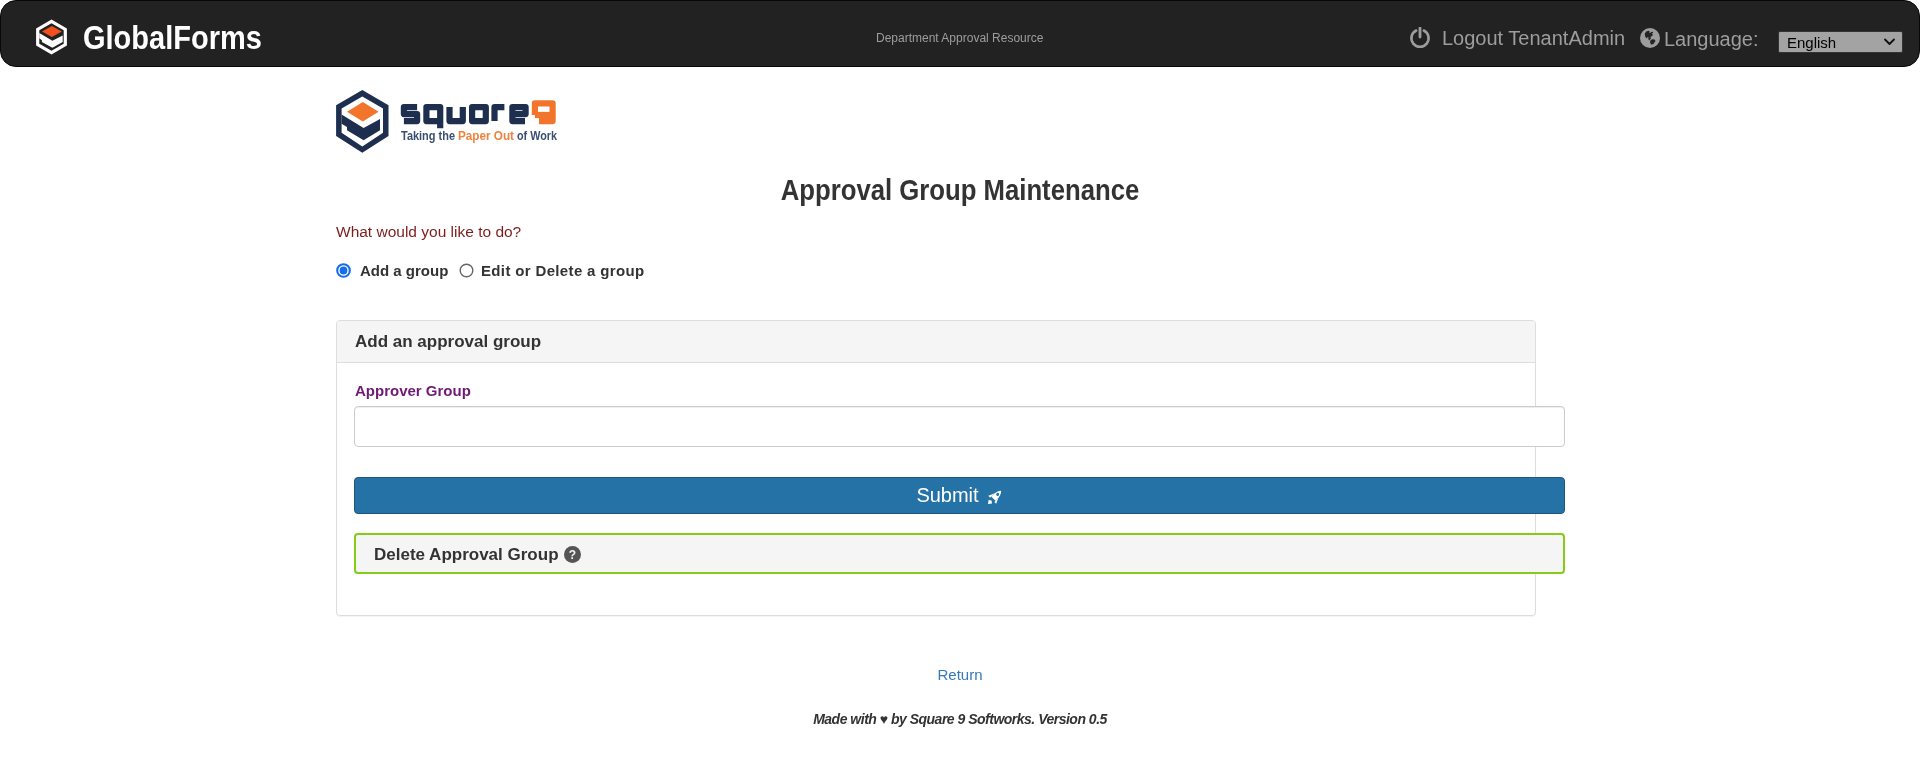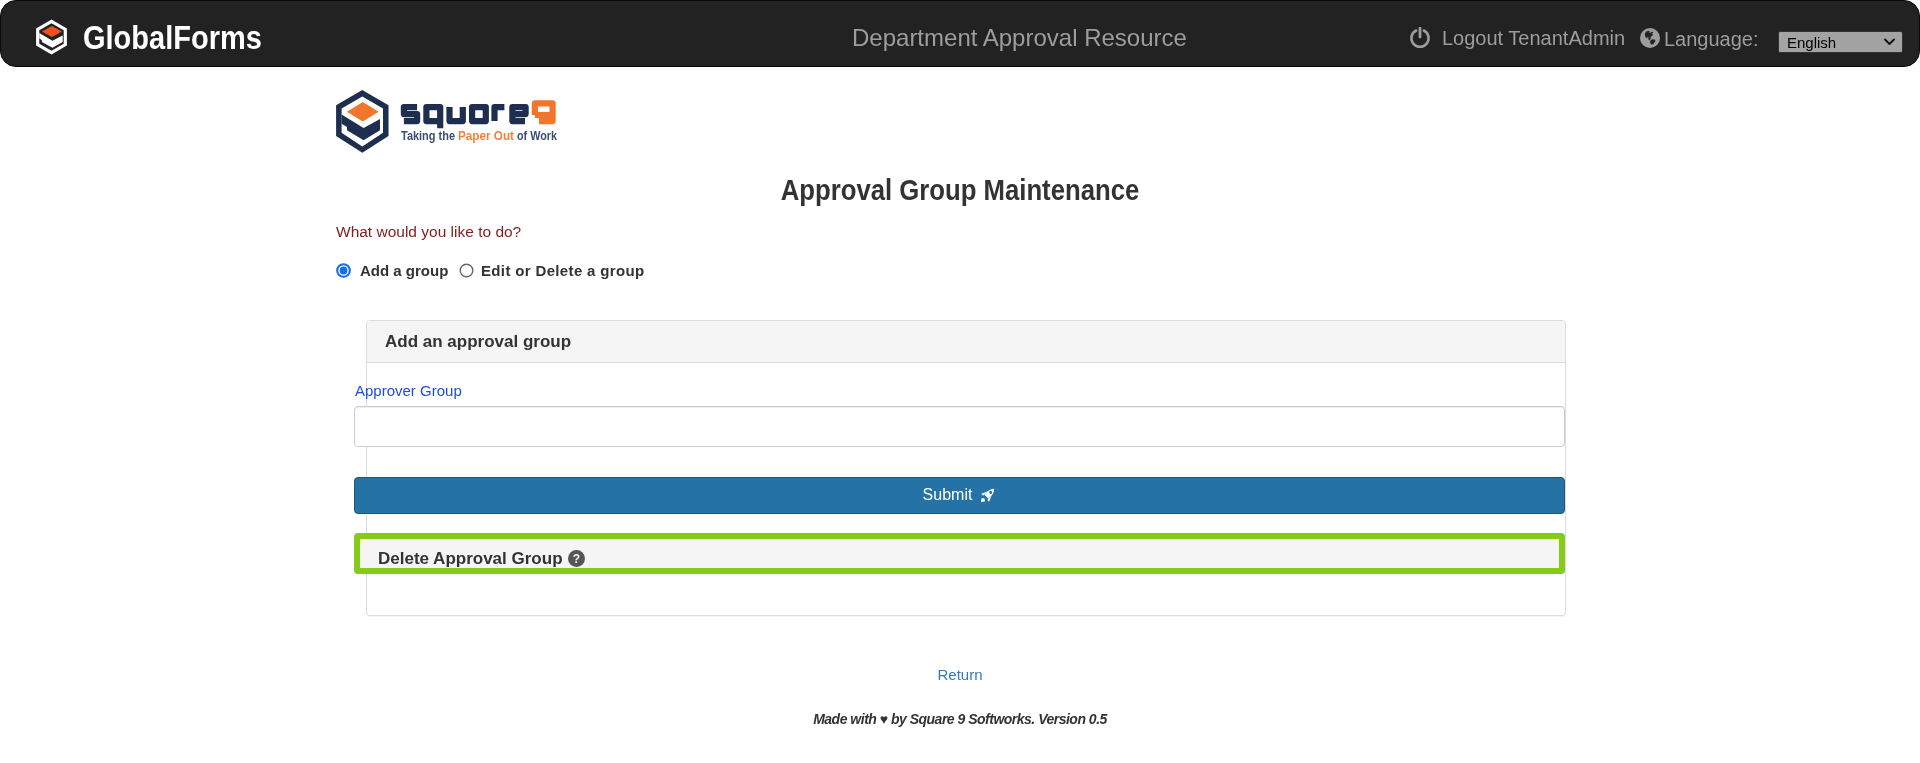--- a/index.html
+++ b/index.html
@@ -5,48 +5,48 @@
 * { margin:0; padding:0; box-sizing:border-box; }
 html,body { width:1920px; height:763px; background:#fff; font-family:"Liberation Sans",sans-serif; overflow:hidden; }
 #page { position:relative; width:1920px; height:763px; }
 .abs { position:absolute; }
 
 
 #navbar { position:absolute; left:0; top:0; width:1920px; height:67px;
   background:#222; border:1px solid #080808; border-radius:16px; }
 #brandtext { position:absolute; left:82px; top:17.5px; color:#fff; font-size:34px; font-weight:bold;
   line-height:36px; white-space:pre; transform:scaleX(0.853); transform-origin:left top; letter-spacing:0px;}
-#navtitle { position:absolute; left:851px; top:25px; color:#9d9d9d; font-size:24px; line-height:24px; white-space:pre; }
+#navtitle { position:absolute; left:875px; top:25px; color:#9d9d9d; font-size:12px; line-height:24px; white-space:pre; }
 #logouttext { position:absolute; left:1441px; top:25px; color:#9d9d9d; font-size:20px; line-height:24px; white-space:pre; }
 #langtext { position:absolute; left:1663px; top:26px; color:#9d9d9d; font-size:20px; line-height:24px; white-space:pre; }
 #select { position:absolute; left:1777px; top:30px; width:125px; height:22px; background:#a3a3a3;
   border:1px solid #333; border-radius:2px; }
 #select .stext { position:absolute; left:8px; top:2px; font-size:15px; color:#000; line-height:18px; }
 #select svg { position:absolute; right:7px; top:6px; }
 
 
 #h2 { position:absolute; left:50%; top:173px; font-size:30px; font-weight:bold; color:#333;
   white-space:pre; transform:translateX(-50%) scaleX(0.857); line-height:34px;}
 #q { position:absolute; left:336px; top:223px; font-size:15.5px; color:#7f1d1d; line-height:18px; }
 .radlab { position:absolute; top:261px; font-size:15px; font-weight:bold; color:#333; line-height:19px; white-space:pre;}
 
 
 #panel { position:absolute; left:336px; top:320px; width:1200px; height:296px;
-  background:#fff; border:1px solid #ddd; border-radius:4px; box-shadow:0 1px 1px rgba(0,0,0,.05);margin-left:30px; }
+  background:#fff; border:1px solid #ddd; border-radius:4px; box-shadow:0 1px 1px rgba(0,0,0,.05); }
 #panelhead { position:absolute; left:0; top:0; width:100%; height:42px; background:#f5f5f5;
   border-bottom:1px solid #ddd; border-radius:3px 3px 0 0; }
 #panelhead span { position:absolute; left:18px; top:10px; font-size:17px; font-weight:bold; color:#333; line-height:21px; }
-#aglabel { position:absolute; left:355px; top:382px; font-size:15px; font-weight:normal; color:#1d4ed8; line-height:18px; }
+#aglabel { position:absolute; left:355px; top:382px; font-size:15px; font-weight:bold; color:#701a75; line-height:18px; }
 #input { position:absolute; left:354px; top:406px; width:1211px; height:41px; background:#fff;
   border:1px solid #ccc; border-radius:4px; box-shadow:inset 0 1px 1px rgba(0,0,0,.075); }
 #submit { position:absolute; left:354px; top:477px; width:1211px; height:37px; background:#2572a6;
-  border:1px solid #1f567e; border-radius:4px; line-height:35px; color:#fff; font-size:16px; text-align:center; line-height:34px; }
+  border:1px solid #1f567e; border-radius:4px; line-height:35px; color:#fff; font-size:20px; text-align:center; line-height:34px; }
 #submit svg { vertical-align:-3px; margin-left:8px; }
 #delhead { position:absolute; left:354px; top:533px; width:1211px; height:41px; background:#f5f5f5;
-  border:6px solid #84cc16; border-radius:4px; }
+  border:2px solid #84cc16; border-radius:4px; }
 #delhead span { position:absolute; left:18px; top:9px; font-size:17px; font-weight:bold; color:#333; line-height:21px; }
 #delhead svg { position:absolute; left:208px; top:11px; }
 
 #return { position:absolute; left:0; top:666px; width:1920px; text-align:center;
   font-size:15px; color:#337ab7; line-height:18px; }
 #footer { position:absolute; left:0; top:711px; width:1920px; text-align:center;
   font-size:14px; font-weight:bold; font-style:italic; color:#333; line-height:16px; letter-spacing:-0.5px; }
 </style>
 </head>
 <body>

